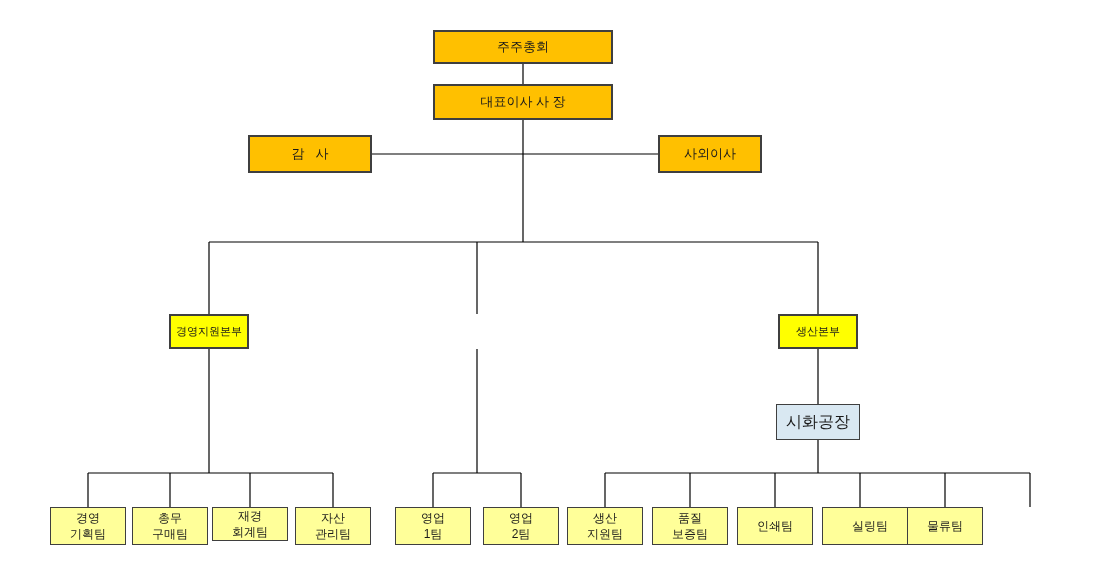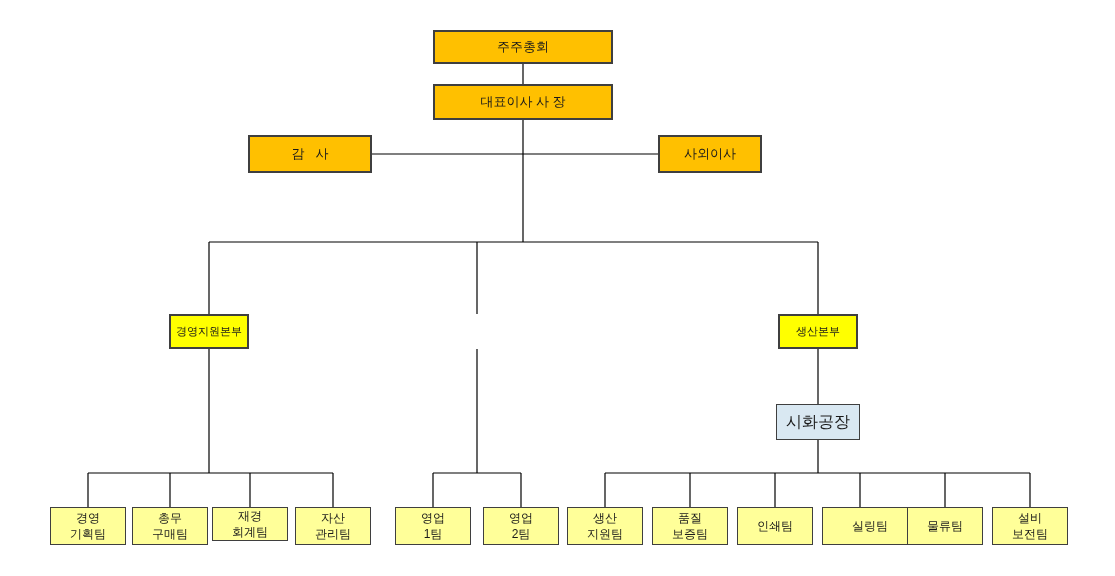--- a/index.html
+++ b/index.html
@@ -127,16 +127,14 @@
   <div class="node team" style="left:483px; top:507px; width:76px; height:38px">영업
 2팀</div>
 
   <div class="node team" style="left:567px; top:507px; width:76px; height:38px">생산
 지원팀</div>
   <div class="node team" style="left:652px; top:507px; width:76px; height:38px">품질
 보증팀</div>
   <div class="node team" style="left:737px; top:507px; width:76px; height:38px">인쇄팀</div>
   <div class="node team" style="left:822px; top:507px; width:96px; height:38px">실링팀</div>
   <div class="node team" style="left:907px; top:507px; width:76px; height:38px">물류팀</div>
-  <div class="node team" style="left:992px; top:507px; width:76px; height:38px">설비
-보전팀</div>
 
 </div>
 
 </body></html>

